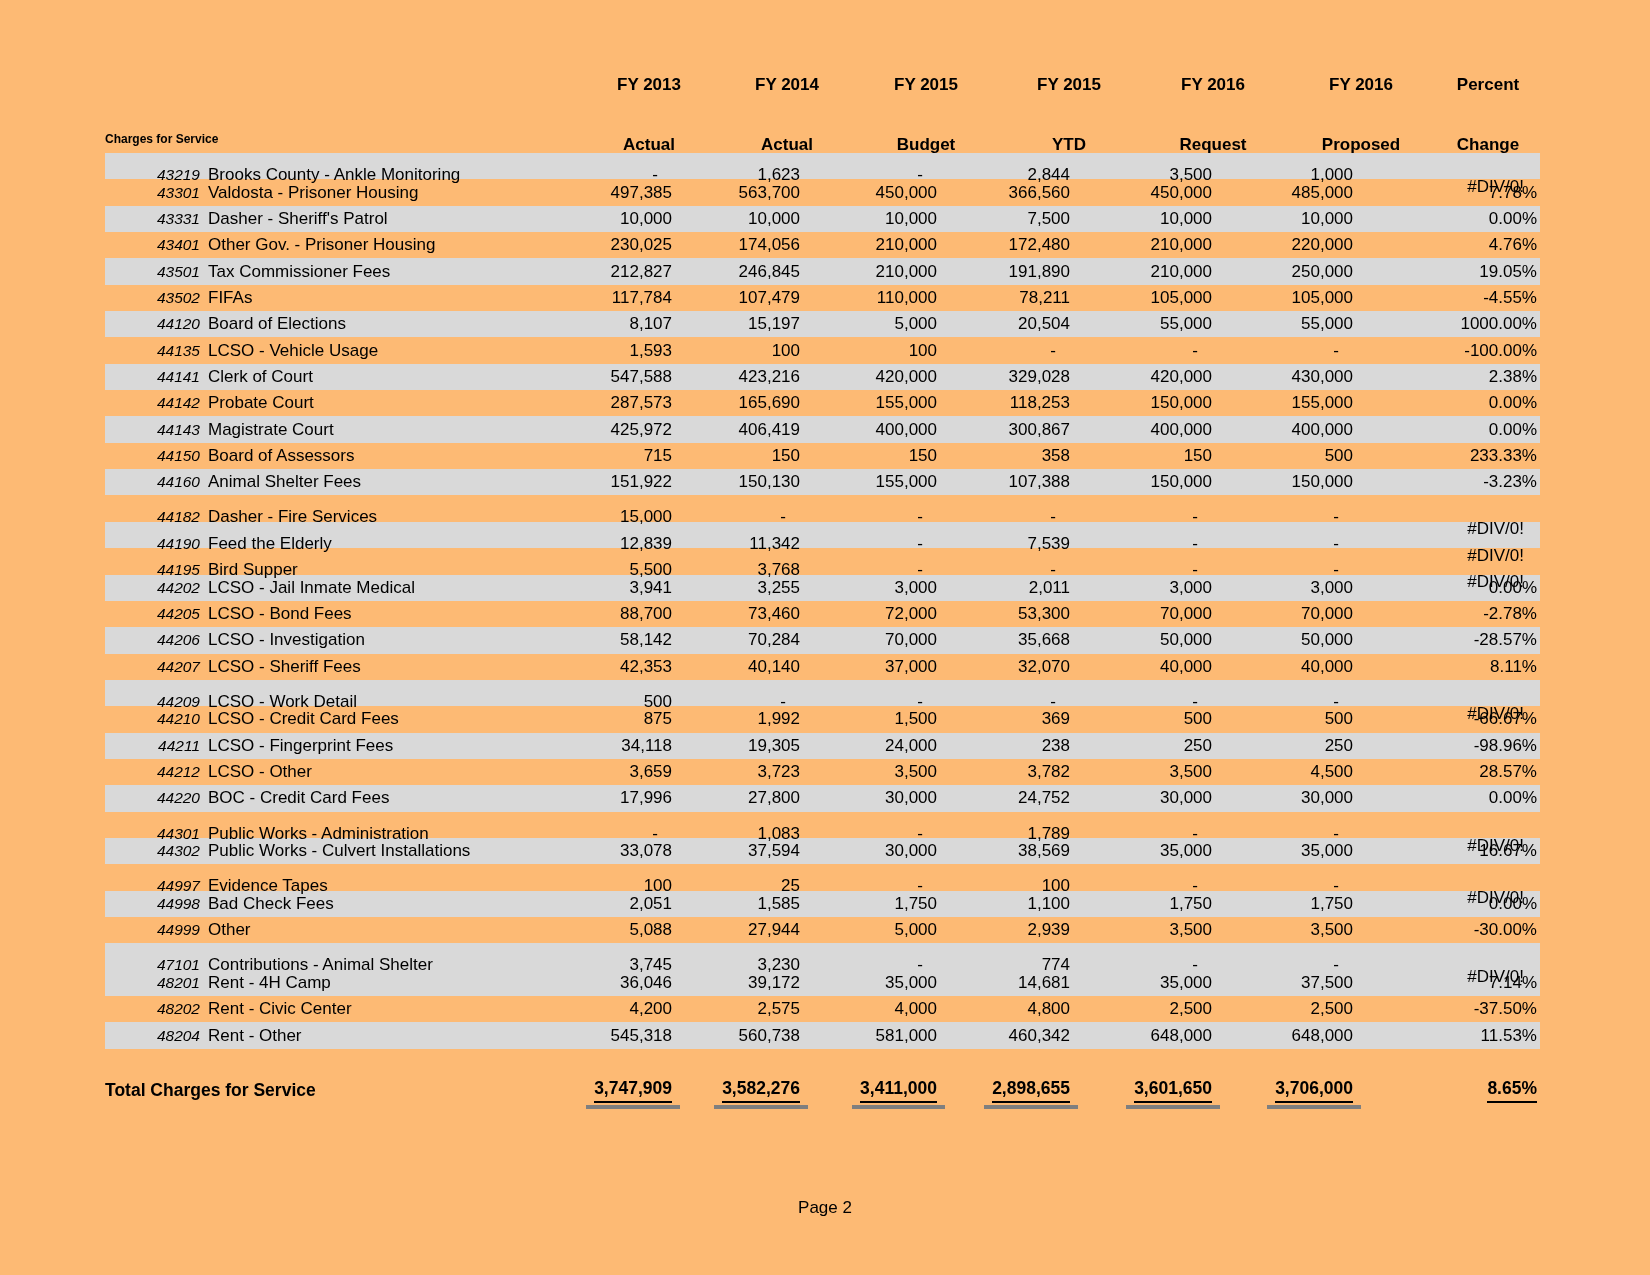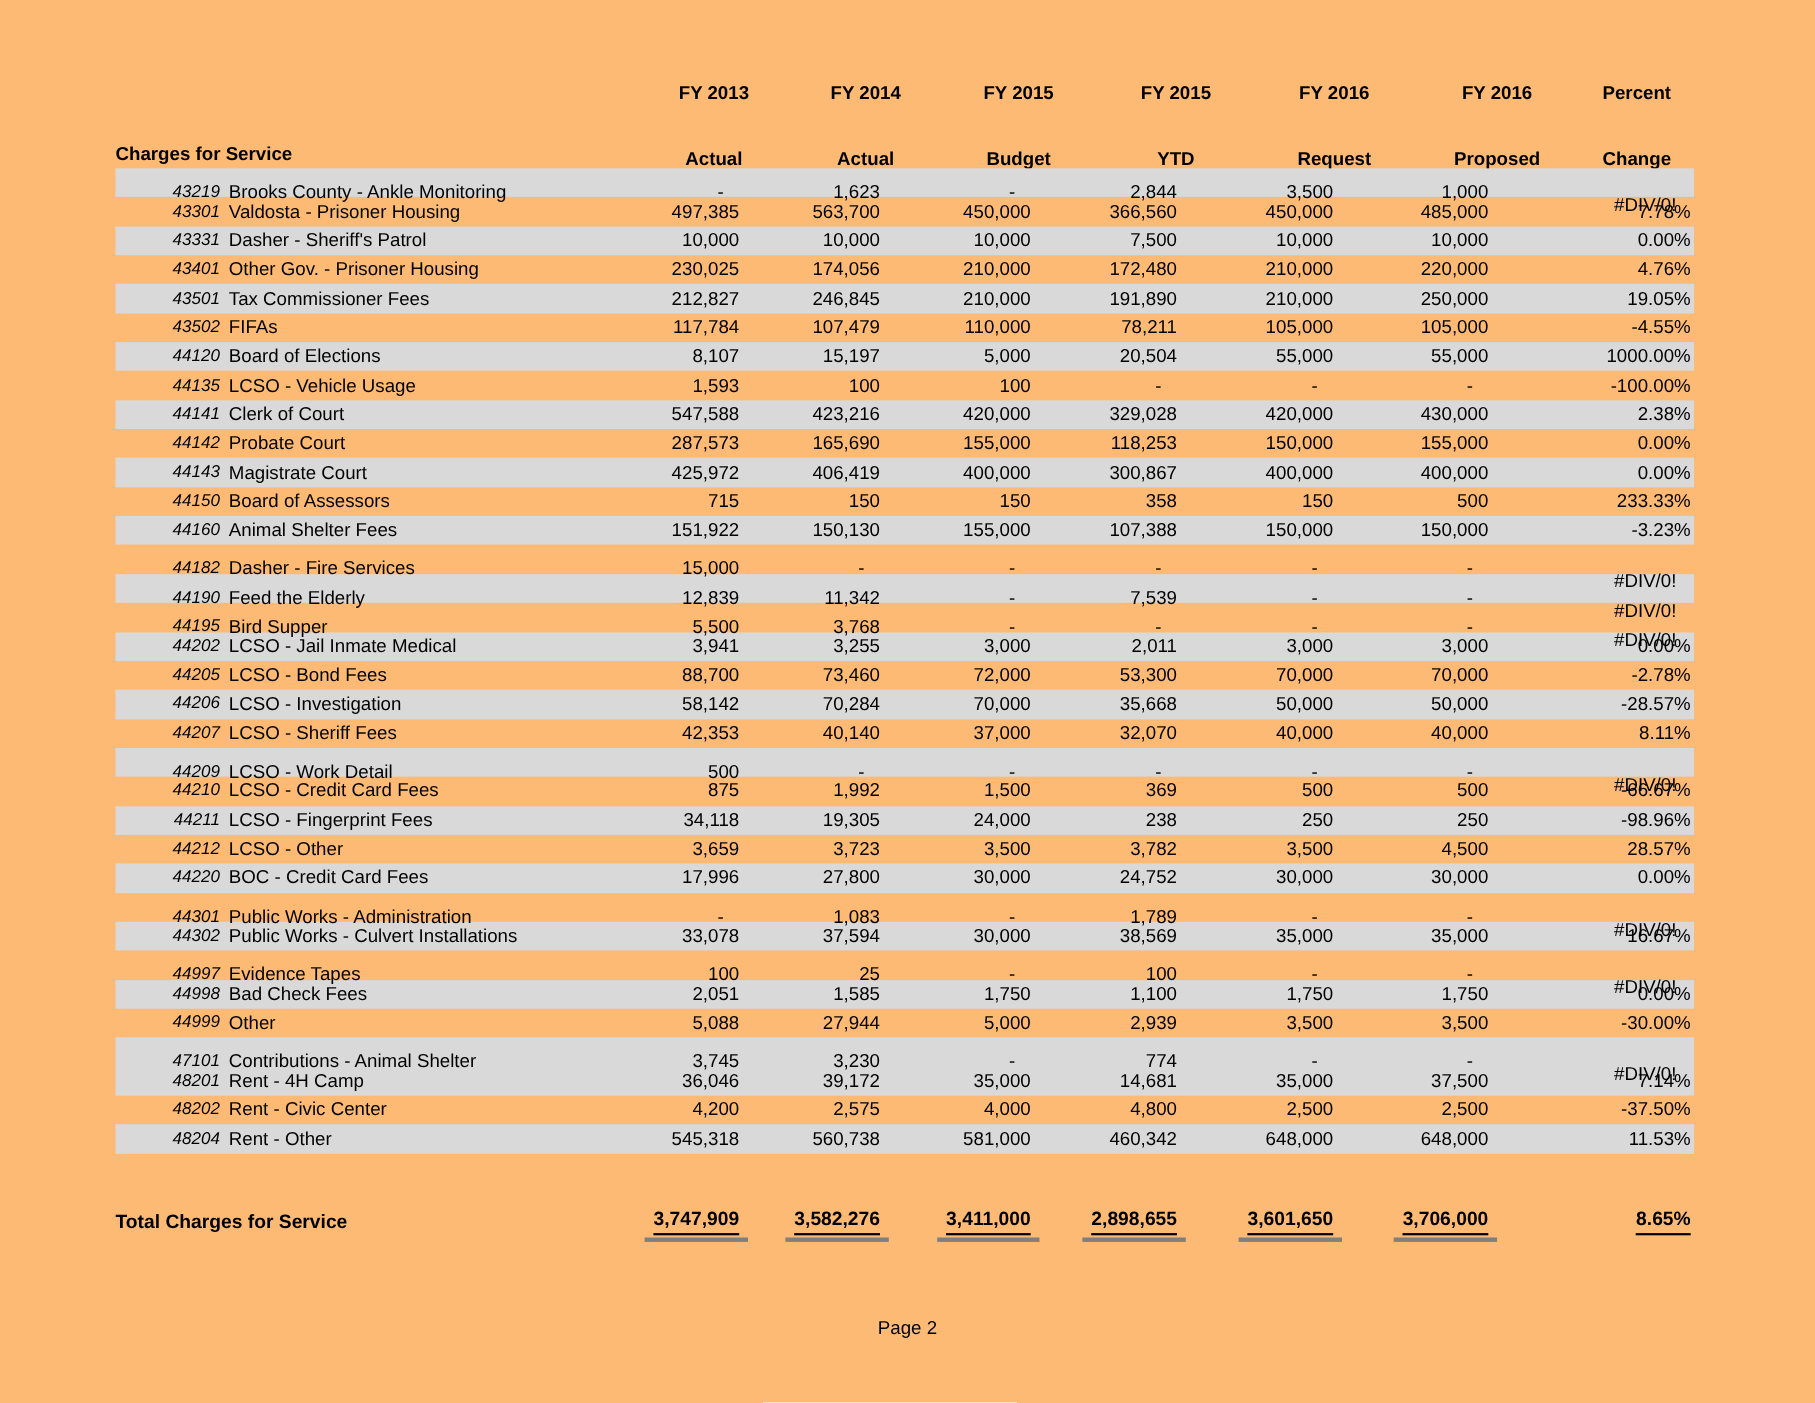--- a/index.html
+++ b/index.html
@@ -17,21 +17,21 @@
   .hdr-line { position: absolute; left: 0; width: 100%; height: 26px; }
   .hdr-line.l1 { top: 0; }
   .hdr-line.l2 { top: 27px; margin-top: 33px; }
   .hdr-cell {
     position: absolute; transform: translateX(-50%);
     font-weight: bold; font-size: 17px; line-height: 26px; white-space: nowrap;
   }
 
   .section-title {
     position: absolute; top: 54px; left: 0;
-    font-weight: bold; font-size: 17px; line-height: 27px;
+    font-weight: bold; font-size: 12px; line-height: 27px;
   }
 
   
   .rows { position: absolute; top: 81px; left: 0; width: 1435px; }
   .row {
     display: grid;
     grid-template-columns: 95px 367px 105px 128px 137px 133px 142px 141px 187px;
     height: 26.35px; align-items: center;
     font-size: 17px;
   }
@@ -468,21 +468,21 @@
           <div class="val">545,318</div>
           <div class="val">560,738</div>
           <div class="val">581,000</div>
           <div class="val">460,342</div>
           <div class="val">648,000</div>
           <div class="val">648,000</div>
           <div class="val pcol">11.53%</div>
         </div>
       </div>
 
-    <div class="total" id="total-row" style="top: 1003.25px; margin-top: 20px;">
+    <div class="total" id="total-row" style="top: 1003.25px;">
       <div class="tlabel">Total Charges for Service</div>
     <div class="cell"><span class="num">3,747,909</span></div>
         <div class="cell"><span class="num">3,582,276</span></div>
         <div class="cell"><span class="num">3,411,000</span></div>
         <div class="cell"><span class="num">2,898,655</span></div>
         <div class="cell"><span class="num">3,601,650</span></div>
         <div class="cell"><span class="num">3,706,000</span></div>
         <div class="cell pcol"><span class="num">8.65%</span></div>
       </div>
 

